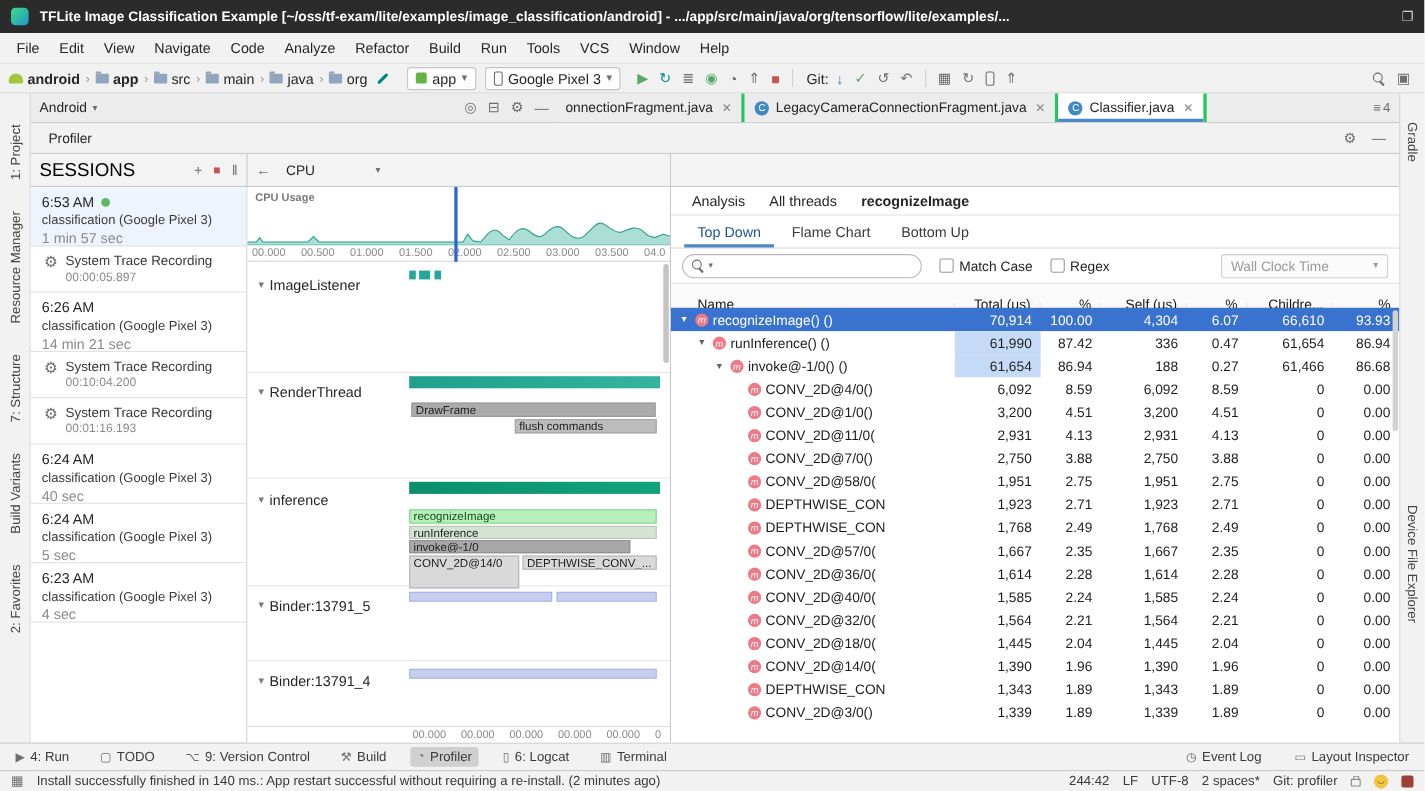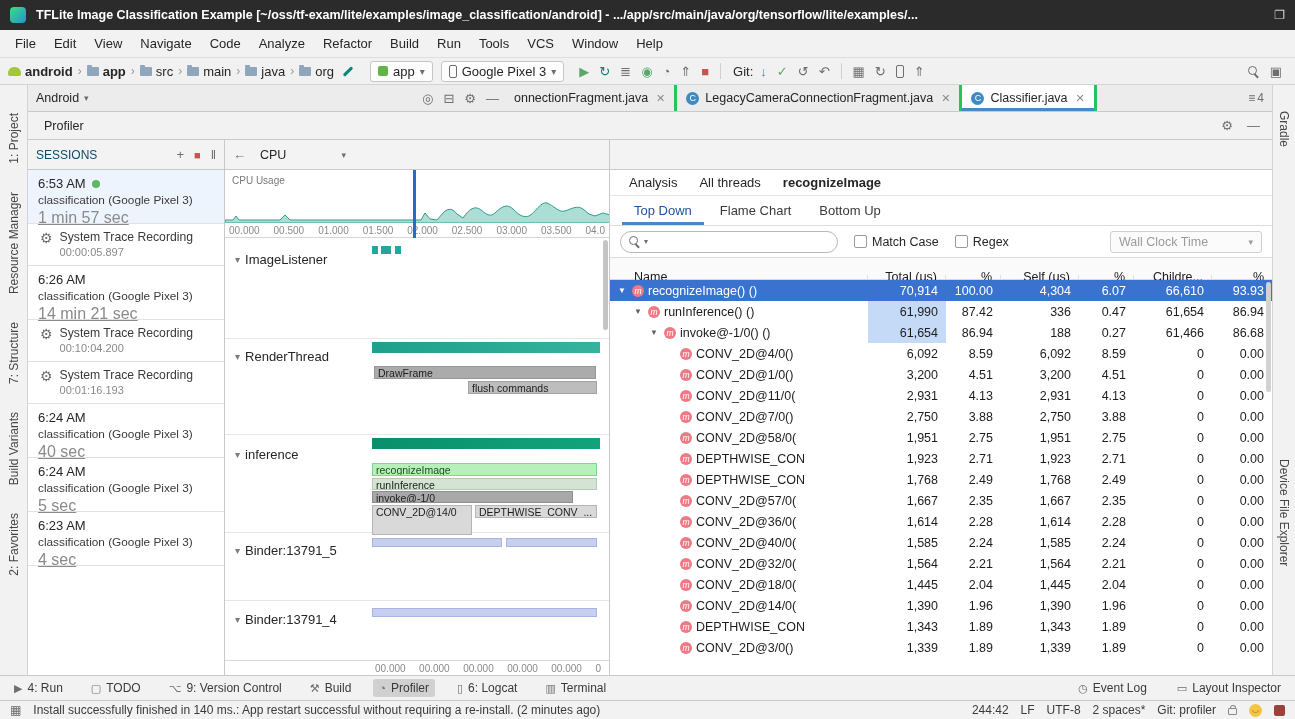--- a/index.html
+++ b/index.html
@@ -64,21 +64,21 @@
 
   
   .pf-header { height:28px; background:#f2f2f2; border-bottom:1px solid #c9c9c9; display:flex; align-items:stretch; padding-left:4px; flex:0 0 auto; }
   .ptab { display:flex; align-items:center; padding:0 12px; font-size:12.5px; color:#262626; cursor:default; }
   .ptab.sel { background:#fff; border:1px solid #d0d0d0; border-bottom:none; }
   .pf-header-icons { margin-left:auto; display:flex; align-items:center; gap:14px; color:#6e6e6e; padding-right:12px; }
 
   
   .pf-toolbar { height:30px; background:#f3f3f3; border-bottom:1px solid #c9c9c9; display:flex; align-items:stretch; flex:0 0 auto; }
   .pt-sessions { width:197px; border-right:1px solid #c9c9c9; display:flex; align-items:center; padding:0 8px; gap:10px; }
-  .pt-sessions .lab { font-size:12px; color:#0c4a6e; }
+  .pt-sessions .lab { font-size:17px; color:#000000; }
   .pt-sessions .spacer { flex:1; }
   .pt-timeline { width:385px; border-right:1px solid #c9c9c9; display:flex; align-items:center; padding:0 8px; gap:14px; }
   .cpu-combo { display:flex; align-items:center; gap:55px; font-size:12.5px; cursor:default; }
   .pt-right { flex:1; display:flex; align-items:center; justify-content:flex-end; gap:11px; padding:0 10px; }
   .link { color:#2470c8; cursor:pointer; font-size:12.5px; }
   .circ-ic { color:#6e6e6e; font-size:14px; cursor:default; }
   .small-ic { color:#6e6e6e; font-size:13px; cursor:default; }
   .stop-sq { color:#c75450; font-size:11px; }
 
   
@@ -87,30 +87,30 @@
   
   .sessions { width:197px; border-right:1px solid #c9c9c9; background:#fff; overflow:hidden; }
   .sess-item { border-bottom:1px solid #e2e2e2; padding:6px 8px 0 10px; cursor:default; position:relative; }
   .sess-item.session { height:54px; }
   .sess-item.recording { height:42px; }
   .sess-item.active { background:#eef4fd; }
   .sess-time { font-size:13px; display:flex; align-items:center; gap:6px; }
   .dot { display:none; width:8px; height:8px; border-radius:50%; background:#5fb865; }
   .dot.live { display:inline-block; }
   .sess-name { font-size:11.8px; color:#3a3a3a; margin-top:2px; white-space:nowrap; overflow:hidden; }
-  .sess-dur { font-size:16px; color:#8a8a8a; margin-top:2px;text-decoration:underline; }
+  .sess-dur { font-size:13px; color:#8a8a8a; margin-top:2px; }
   .rec-row { display:flex; gap:7px; align-items:flex-start; padding-left:2px; }
   .gear-g { color:#6e6e6e; font-size:14px; line-height:16px; }
   .rec-name { font-size:12.2px; color:#3a3a3a; }
   .rec-dur { font-size:11px; color:#8a8a8a; margin-top:2px; padding-left:0; }
 
   
   .timeline { width:385px; border-right:1px solid #c9c9c9; background:#fff; display:flex; flex-direction:column; position:relative; overflow:hidden; }
   .minichart { height:68px; border-bottom:1px solid #d6d6d6; position:relative; flex:0 0 auto; }
-  .cpu-usage-label { position:absolute; top:5px; left:7px; font-size:10px; color:#787878; }
+  .cpu-usage-label { position:absolute; top:5px; left:7px; font-size:10px; color:#787878;font-weight:bold; }
   .minichart svg { position:absolute; left:0; bottom:14px; }
   .axis-top { position:absolute; left:0; right:0; bottom:1px; display:flex; justify-content:space-between; padding:0 4px; font-size:10px; color:#8a8a8a; }
   .sel-line { position:absolute; left:188px; top:0; width:3px; height:68px; background:#2b66d9; z-index:3; }
   .threads { flex:1; position:relative; overflow:hidden; }
   .thread-label { position:absolute; left:10px; display:flex; align-items:center; gap:5px; font-size:13px; color:#262626; cursor:default; }
   .tri { color:#7a7a7a; font-size:10px; }
   .th1{top:14px;} .th2{top:111px;} .th3{top:209px;} .th4{top:305px;} .th5{top:374px;}
   .hline { position:absolute; left:0; right:0; height:1px; background:#e6e6e6; }
   .hl1{top:100px;} .hl2{top:196px;} .hl3{top:294px;} .hl4{top:362px;}
   .bar { position:absolute; font-size:10.5px; color:#1d1d1d; line-height:12px; padding:0 3px; white-space:nowrap; overflow:hidden; }

